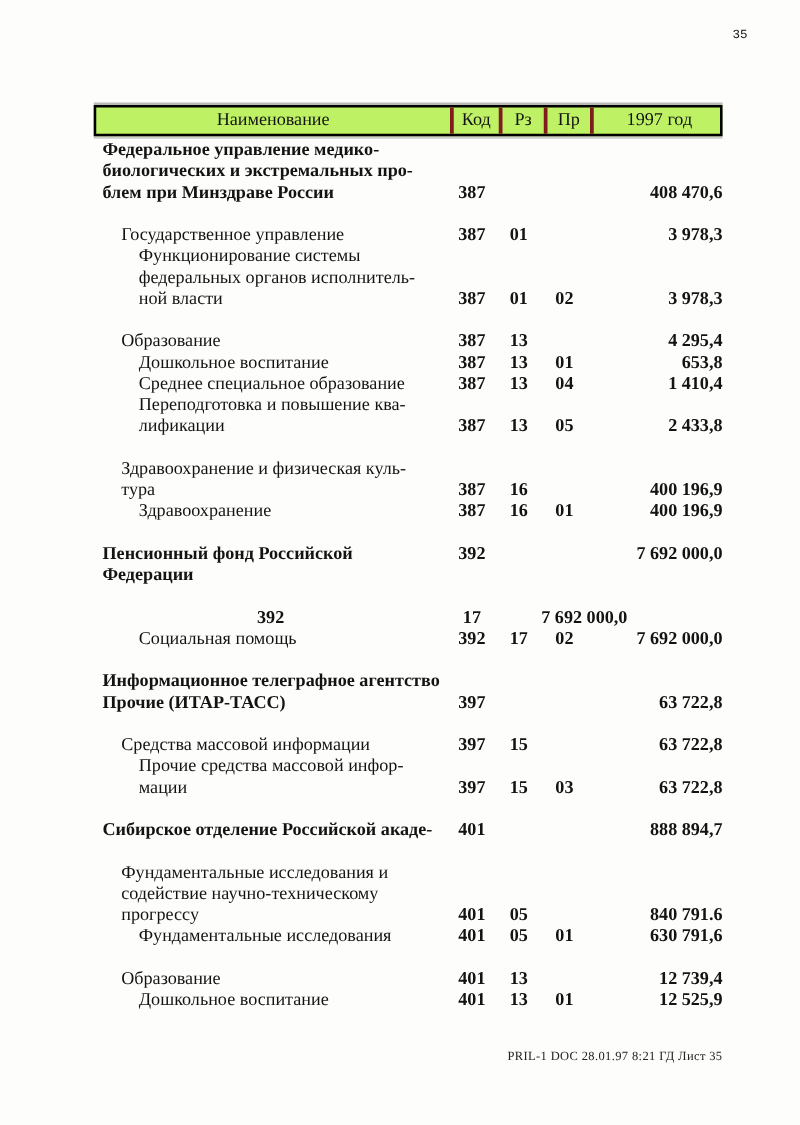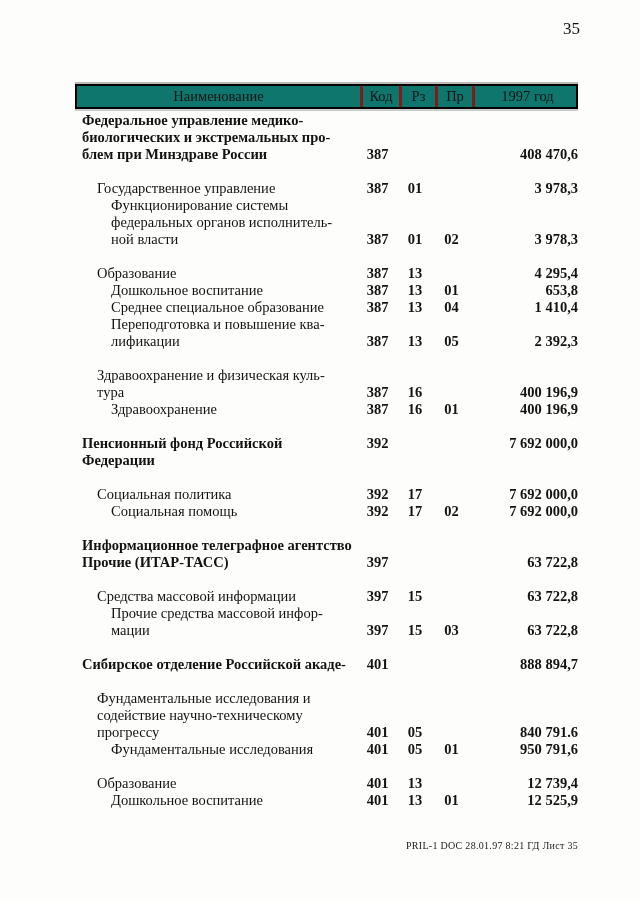--- a/index.html
+++ b/index.html
@@ -3,30 +3,30 @@
 <meta charset="utf-8">
 <style>
   html,body { margin:0; padding:0; }
   body {
     width:640px; height:900px; position:relative;
     background:#fdfdfb; color:#131313;
     font-family:"Liberation Serif","DejaVu Serif",serif;
     overflow:hidden;
   }
   .page-number {
-    position:absolute; top:20px; right:60px;
-    font-size:17px; line-height:17px;
+    position:absolute; top:20px; right:42px;
+    font-size:10px; line-height:17px;font-family:Liberation Mono, monospace;
   }
   .header-box {
     position:absolute; left:75px; top:84px; width:503px; height:25px;
     box-sizing:border-box;
     display:grid; grid-template-columns:283px 39px 36px 37px 108px;
     border:2px solid #000;
     box-shadow:0 -2px 0 rgba(60,60,60,.35), 0 2px 0 rgba(60,60,60,.25);
-    background:#0f766e;
+    background:#bef264;
   }
   .header-cell {
     font-size:14.5px; line-height:20px; text-align:center;
     border-left:3px solid #7f1d1d; overflow:hidden; white-space:nowrap;
   }
   .header-cell:first-child { border-left:none; }
   .content { position:absolute; left:75px; top:112px; width:503px; }
   .block { margin-bottom:17px; }
   .block:last-child { margin-bottom:0; }
   .row {
@@ -124,21 +124,21 @@
         <div class="num-cell value-cell">1 410,4</div>
       </div>
       <div class="row">
         <div class="name-cell indent2">
           <div class="name-line">Переподготовка и повышение ква-</div>
           <div class="name-line">лификации</div>
         </div>
         <div class="num-cell">387</div>
         <div class="num-cell">13</div>
         <div class="num-cell">05</div>
-        <div class="num-cell value-cell">2 392,3</div>
+        <div class="num-cell value-cell">2 433,8</div>
       </div>
     </div>
     <div class="block">
       <div class="row">
         <div class="name-cell indent1">
           <div class="name-line">Здравоохранение и физическая куль-</div>
           <div class="name-line">тура</div>
         </div>
         <div class="num-cell">387</div>
         <div class="num-cell">16</div>
@@ -162,23 +162,20 @@
           <div class="name-line">Федерации</div>
         </div>
         <div class="num-cell align-first">392</div>
         <div class="num-cell align-first"></div>
         <div class="num-cell align-first"></div>
         <div class="num-cell value-cell align-first">7 692 000,0</div>
       </div>
     </div>
     <div class="block">
       <div class="row">
-        <div class="name-cell indent1">
-          <div class="name-line">Социальная политика</div>
-        </div>
         <div class="num-cell">392</div>
         <div class="num-cell">17</div>
         <div class="num-cell"></div>
         <div class="num-cell value-cell">7 692 000,0</div>
       </div>
       <div class="row">
         <div class="name-cell indent2">
           <div class="name-line">Социальная помощь</div>
         </div>
         <div class="num-cell">392</div>
@@ -243,21 +240,21 @@
         <div class="num-cell"></div>
         <div class="num-cell value-cell">840 791.6</div>
       </div>
       <div class="row">
         <div class="name-cell indent2">
           <div class="name-line">Фундаментальные исследования</div>
         </div>
         <div class="num-cell">401</div>
         <div class="num-cell">05</div>
         <div class="num-cell">01</div>
-        <div class="num-cell value-cell">950 791,6</div>
+        <div class="num-cell value-cell">630 791,6</div>
       </div>
     </div>
     <div class="block">
       <div class="row">
         <div class="name-cell indent1">
           <div class="name-line">Образование</div>
         </div>
         <div class="num-cell">401</div>
         <div class="num-cell">13</div>
         <div class="num-cell"></div>

